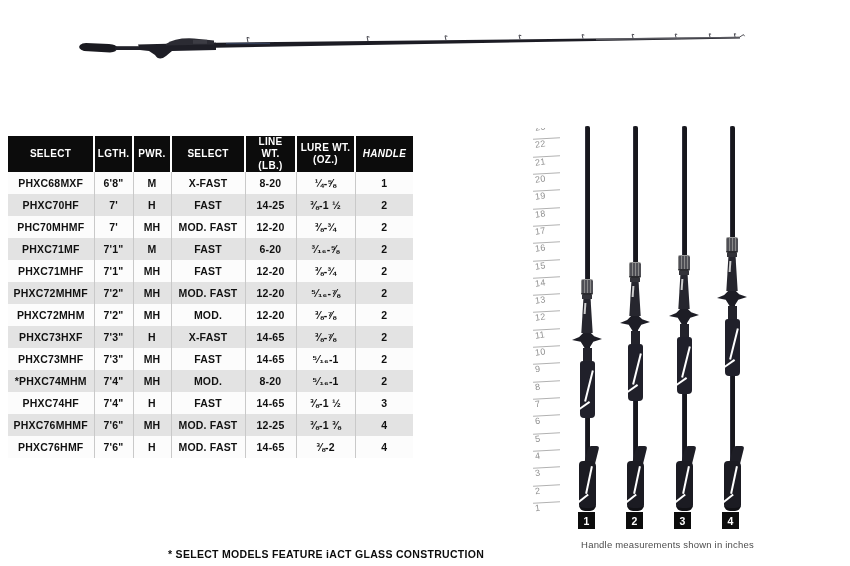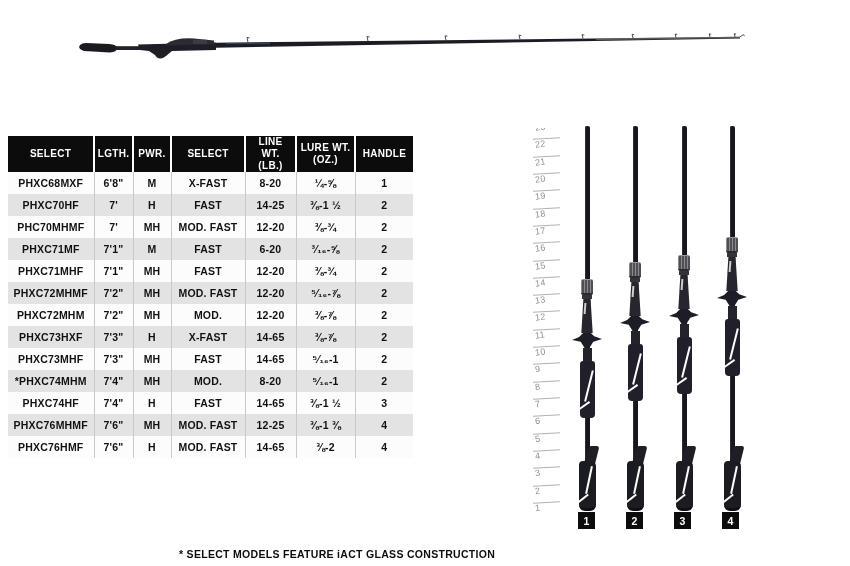--- a/index.html
+++ b/index.html
@@ -14,33 +14,33 @@
   
   #spec-table{
     position:absolute;left:8px;top:136px;width:405px;
     border-collapse:collapse;table-layout:fixed;
   }
   #spec-table th{
     background:#0c0c0c;color:#ffffff;font-size:10px;font-weight:bold;
     height:31px;border-right:2px solid #ffffff;padding:0 2px;line-height:1.2;
     letter-spacing:.3px;text-align:center;vertical-align:middle;
   }
-  #spec-table th:last-child{border-right:none;}
+  #spec-table th:last-child{border-right:none;font-style:italic;}
   #spec-table td{
     font-size:10.5px;font-weight:bold;color:#111;text-align:center;
     height:22px;border-right:1px solid #c9c9c9;padding:0 1px;letter-spacing:.2px;
     white-space:nowrap;overflow:hidden;
   }
   #spec-table td:last-child{border-right:none;}
   #spec-table tbody tr:nth-child(odd){background:#fcfcfc;}
   #spec-table tbody tr:nth-child(even){background:#e3e3e3;}
 
   #footnote{
     position:absolute;left:168px;top:548px;font-size:10.5px;font-weight:bold;
-    color:#0c0c0c;letter-spacing:.3px;white-space:nowrap;margin-left:11px;
+    color:#0c0c0c;letter-spacing:.3px;white-space:nowrap;
   }
 
   
   #ruler{position:absolute;left:530px;top:128px;width:32px;height:386px;overflow:hidden;}
   .tick{height:17.32px;position:relative;}
   .tick:first-child{margin-top:-7px;}
   .tick::before{content:'';position:absolute;top:0;left:3px;right:2px;height:1px;background:#b2b2b2;transform:rotate(-3deg);}
   .tick .num{position:absolute;top:1px;left:5px;font-size:9px;color:#8f8f8f;transform:rotate(-8deg);letter-spacing:.3px;}
 
   
@@ -408,14 +408,15 @@
         </div>
     </div>
   </div>
 
   <div id="handle-labels">
       <div class="hlabel">1</div>
       <div class="hlabel">2</div>
       <div class="hlabel">3</div>
       <div class="hlabel">4</div>
     </div>
+  <div id="handle-caption">Handle measurements shown in inches</div>
 
 </div>
 
 </body></html>

